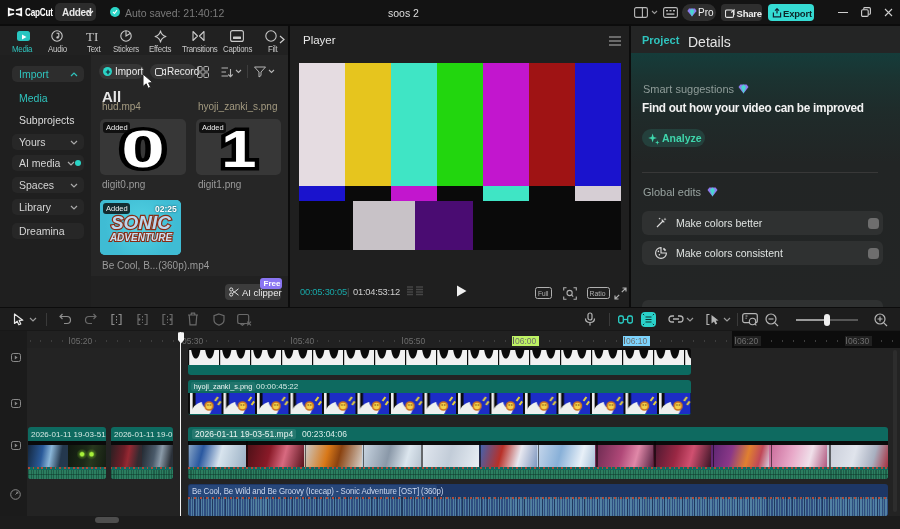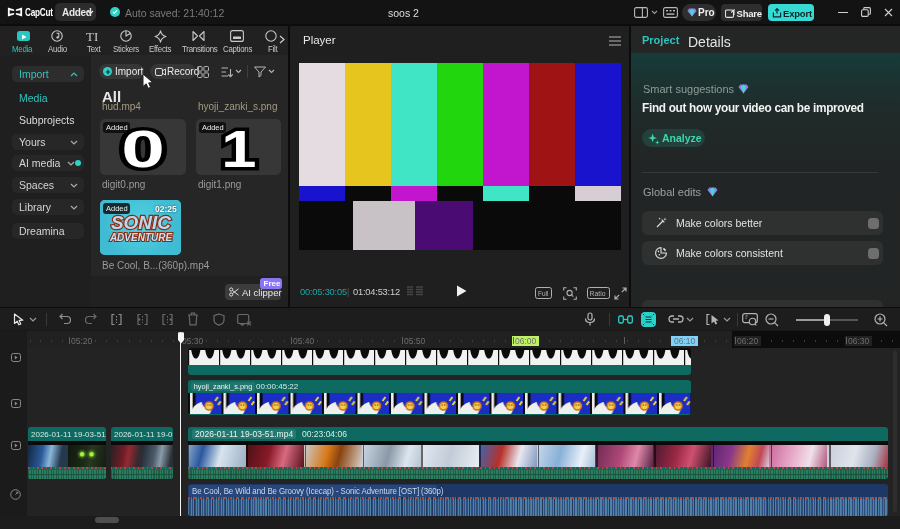--- a/index.html
+++ b/index.html
@@ -39,21 +39,21 @@
       <rect x="3" y="3" width="2" height="1.4" fill="#b9b9b9"></rect>
       <rect x="6.5" y="3" width="2" height="1.4" fill="#b9b9b9"></rect>
       <rect x="10" y="3" width="2" height="1.4" fill="#b9b9b9"></rect>
       <rect x="3.4" y="6.4" width="8" height="1.4" fill="#b9b9b9"></rect>
     </svg>
   <div class="abs" style="left:682px;top:4px;width:34px;height:17px;background:#2e2e2e;border-radius:8.5px;">
     <svg class="abs" style="left:5px;top:4px;" width="10" height="9" viewBox="0 0 10 9">
         <path d="M2,0.5 L8,0.5 L9.6,3 L5,8.4 L0.4,3 Z" fill="#8f7df0"></path>
         <path d="M5,8.4 L2.6,3 L5,0.5 L7.4,3 Z" fill="#49d6cf"></path>
       </svg>
-    <div class="txt" style="left:16px;top:3px;font-size:10px;font-weight:bold;color:#f0f0f0;">Pro</div>
+    <div class="txt" style="left:16px;top:3px;font-size:10px;font-weight:normal;color:#f0f0f0;">Pro</div>
   </div>
   <div class="abs" style="left:721px;top:4px;width:41px;height:17px;background:#2e2e2e;border-radius:4px;">
     <svg class="abs" style="left:4px;top:3.5px;" width="11" height="10" viewBox="0 0 11 10">
         <rect x="0.5" y="2" width="8" height="7.4" rx="1.4" fill="none" stroke="#e3e3e3" stroke-width="1.1"></rect>
         <path d="M6.2,4.5 L9,2 L9,7" stroke="#e3e3e3" stroke-width="1.1" fill="none"></path>
       </svg>
     <div class="txt" style="left:15.5px;top:3.5px;font-size:9.5px;font-weight:bold;color:#f0f0f0;letter-spacing:-0.2px;">Share</div>
   </div>
   <div class="abs" style="left:768px;top:4px;width:46px;height:17px;background:#35dbd3;border-radius:4px;">
     <svg class="abs" style="left:4px;top:3.5px;" width="10" height="10" viewBox="0 0 10 10">
@@ -438,21 +438,21 @@
         <path d="M9.8,9.8 L13,13" stroke="#b5b5b5" stroke-width="1.2"></path>
       </svg>
   </div>
   <div class="abs" id="truler" style="left:27px;top:23px;width:873px;height:18px;">
     <div class="abs" style="left:0;top:9px;width:873px;height:2px;background-image:repeating-linear-gradient(90deg,#3e3e3e 0px,#3e3e3e 1px,transparent 1px,transparent 11.07px);background-position:13px 0;"></div>
     <div class="txt" style="left:41px;top:5px;font-size:8.5px;color:#6e6e6e;background:#212121;padding:0 3px;">05:20</div>
     <div class="txt" style="left:152px;top:5px;font-size:8.5px;color:#6e6e6e;background:#212121;padding:0 3px;">05:30</div>
     <div class="txt" style="left:263px;top:5px;font-size:8.5px;color:#6e6e6e;background:#212121;padding:0 3px;">05:40</div>
     <div class="txt" style="left:374px;top:5px;font-size:8.5px;color:#6e6e6e;background:#212121;padding:0 3px;">05:50</div>
     <div class="txt" style="left:485px;top:5px;font-size:8.5px;color:#6e6e6e;background:#bef264;padding:0 3px;">06:00</div>
-    <div class="txt" style="left:596px;top:5px;font-size:8.5px;color:#6e6e6e;background:#7dd3fc;padding:0 3px;margin-left:48px;">06:10</div>
+    <div class="txt" style="left:596px;top:5px;font-size:8.5px;color:#6e6e6e;background:#7dd3fc;padding:0 3px;">06:10</div>
     <div class="txt" style="left:707px;top:5px;font-size:8.5px;color:#6e6e6e;background:#212121;padding:0 3px;">06:20</div>
     <div class="txt" style="left:818px;top:5px;font-size:8.5px;color:#6e6e6e;background:#212121;padding:0 3px;">06:30</div>
     <div class="abs" style="left:42px;top:6px;width:1px;height:7px;background:#5e5e5e;"></div>
     <div class="abs" style="left:153px;top:6px;width:1px;height:7px;background:#5e5e5e;"></div>
     <div class="abs" style="left:264px;top:6px;width:1px;height:7px;background:#5e5e5e;"></div>
     <div class="abs" style="left:375px;top:6px;width:1px;height:7px;background:#5e5e5e;"></div>
     <div class="abs" style="left:486px;top:6px;width:1px;height:7px;background:#5e5e5e;"></div>
     <div class="abs" style="left:597px;top:6px;width:1px;height:7px;background:#5e5e5e;"></div>
     <div class="abs" style="left:708px;top:6px;width:1px;height:7px;background:#5e5e5e;"></div>
     <div class="abs" style="left:819px;top:6px;width:1px;height:7px;background:#5e5e5e;"></div>

